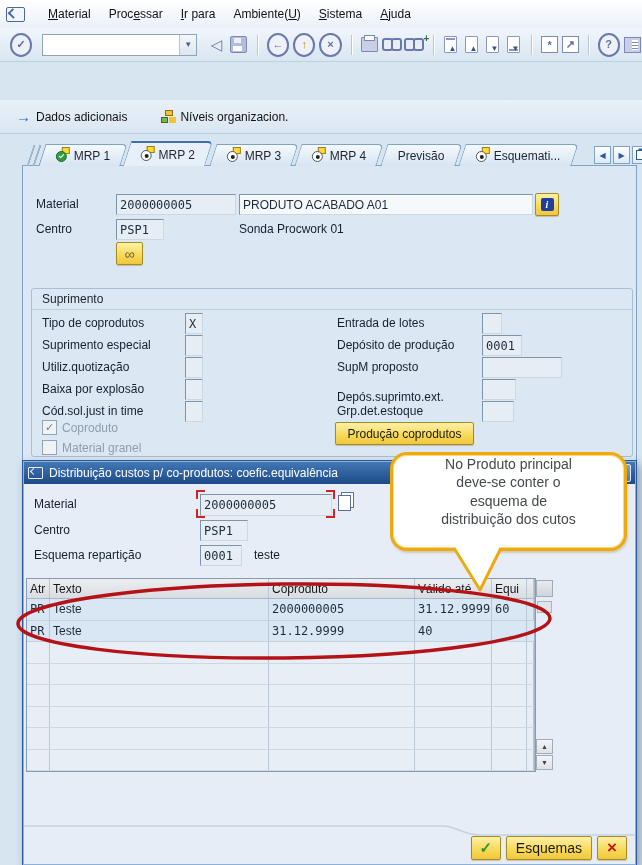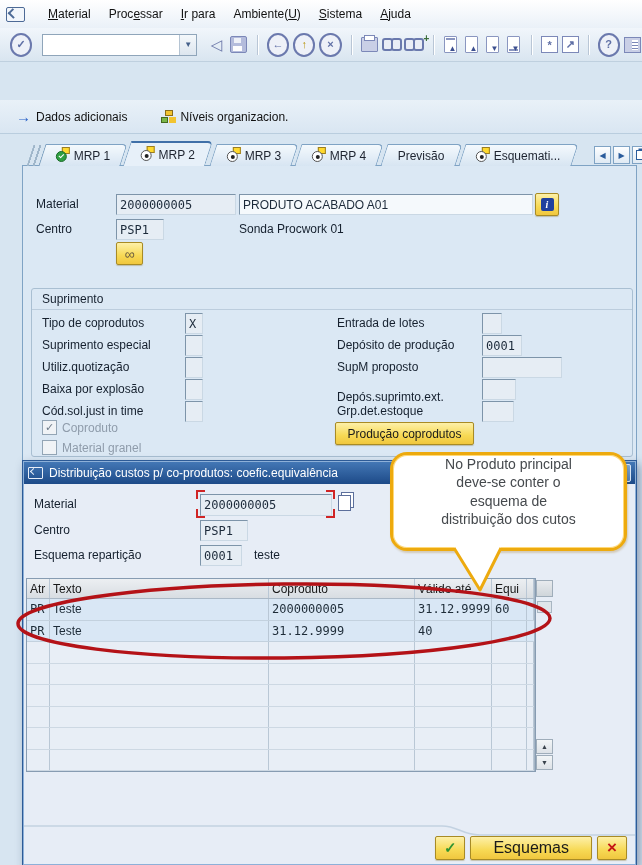--- a/index.html
+++ b/index.html
@@ -161,21 +161,21 @@
   .vs-top{position:absolute;left:1px;top:1px;width:17px;height:17px;
     background:linear-gradient(#e8ebee,#cfd5da);border:1px solid #9fadba;box-sizing:border-box;}
   .vs-thumb{position:absolute;left:2px;top:22px;width:15px;height:12px;background:#dfe5ea;border:1px solid #a8b6c2;box-sizing:border-box;}
   .vs-btn{position:absolute;left:1px;width:17px;height:15px;background:linear-gradient(#f2f5f7,#dde2e7);
     border:1px solid #9fadba;box-sizing:border-box;color:#39424c;font-size:7px;
     display:flex;align-items:center;justify-content:center;}
   .vs-up{top:160px;} .vs-down{top:176px;}
 
   .d-footline{position:absolute;left:0;top:330px;pointer-events:none;}
   .d-footer{position:absolute;top:352px;right:8px;display:flex;gap:5px;align-items:center;}
-  .fbtn{height:22px;font-size:16px;color:#1a1a1a;padding:0 22px;}
+  .fbtn{height:22px;font-size:14px;color:#1a1a1a;padding:0 9px;}
   .fbtn.ic{width:28px;padding:0;font-size:15px;font-weight:bold;}
   .fbtn .grn{color:#2f9331;} .fbtn .red{color:#c41616;font-size:17px;}
 
   
   .annotation{position:absolute;left:0;top:0;z-index:20;pointer-events:none;}
   .callout{position:absolute;left:390px;top:452px;width:231px;height:93px;z-index:30;
     background:#fff;border:3px solid #edaa0e;border-radius:17px;
     box-shadow:inset 0 0 0 1px #ffd978, 1px 2px 2px rgba(150,100,0,.25);
     display:flex;align-items:flex-start;justify-content:center;text-align:center;
     font-size:14px;color:#45494d;white-space:pre-line;line-height:1.32;}

